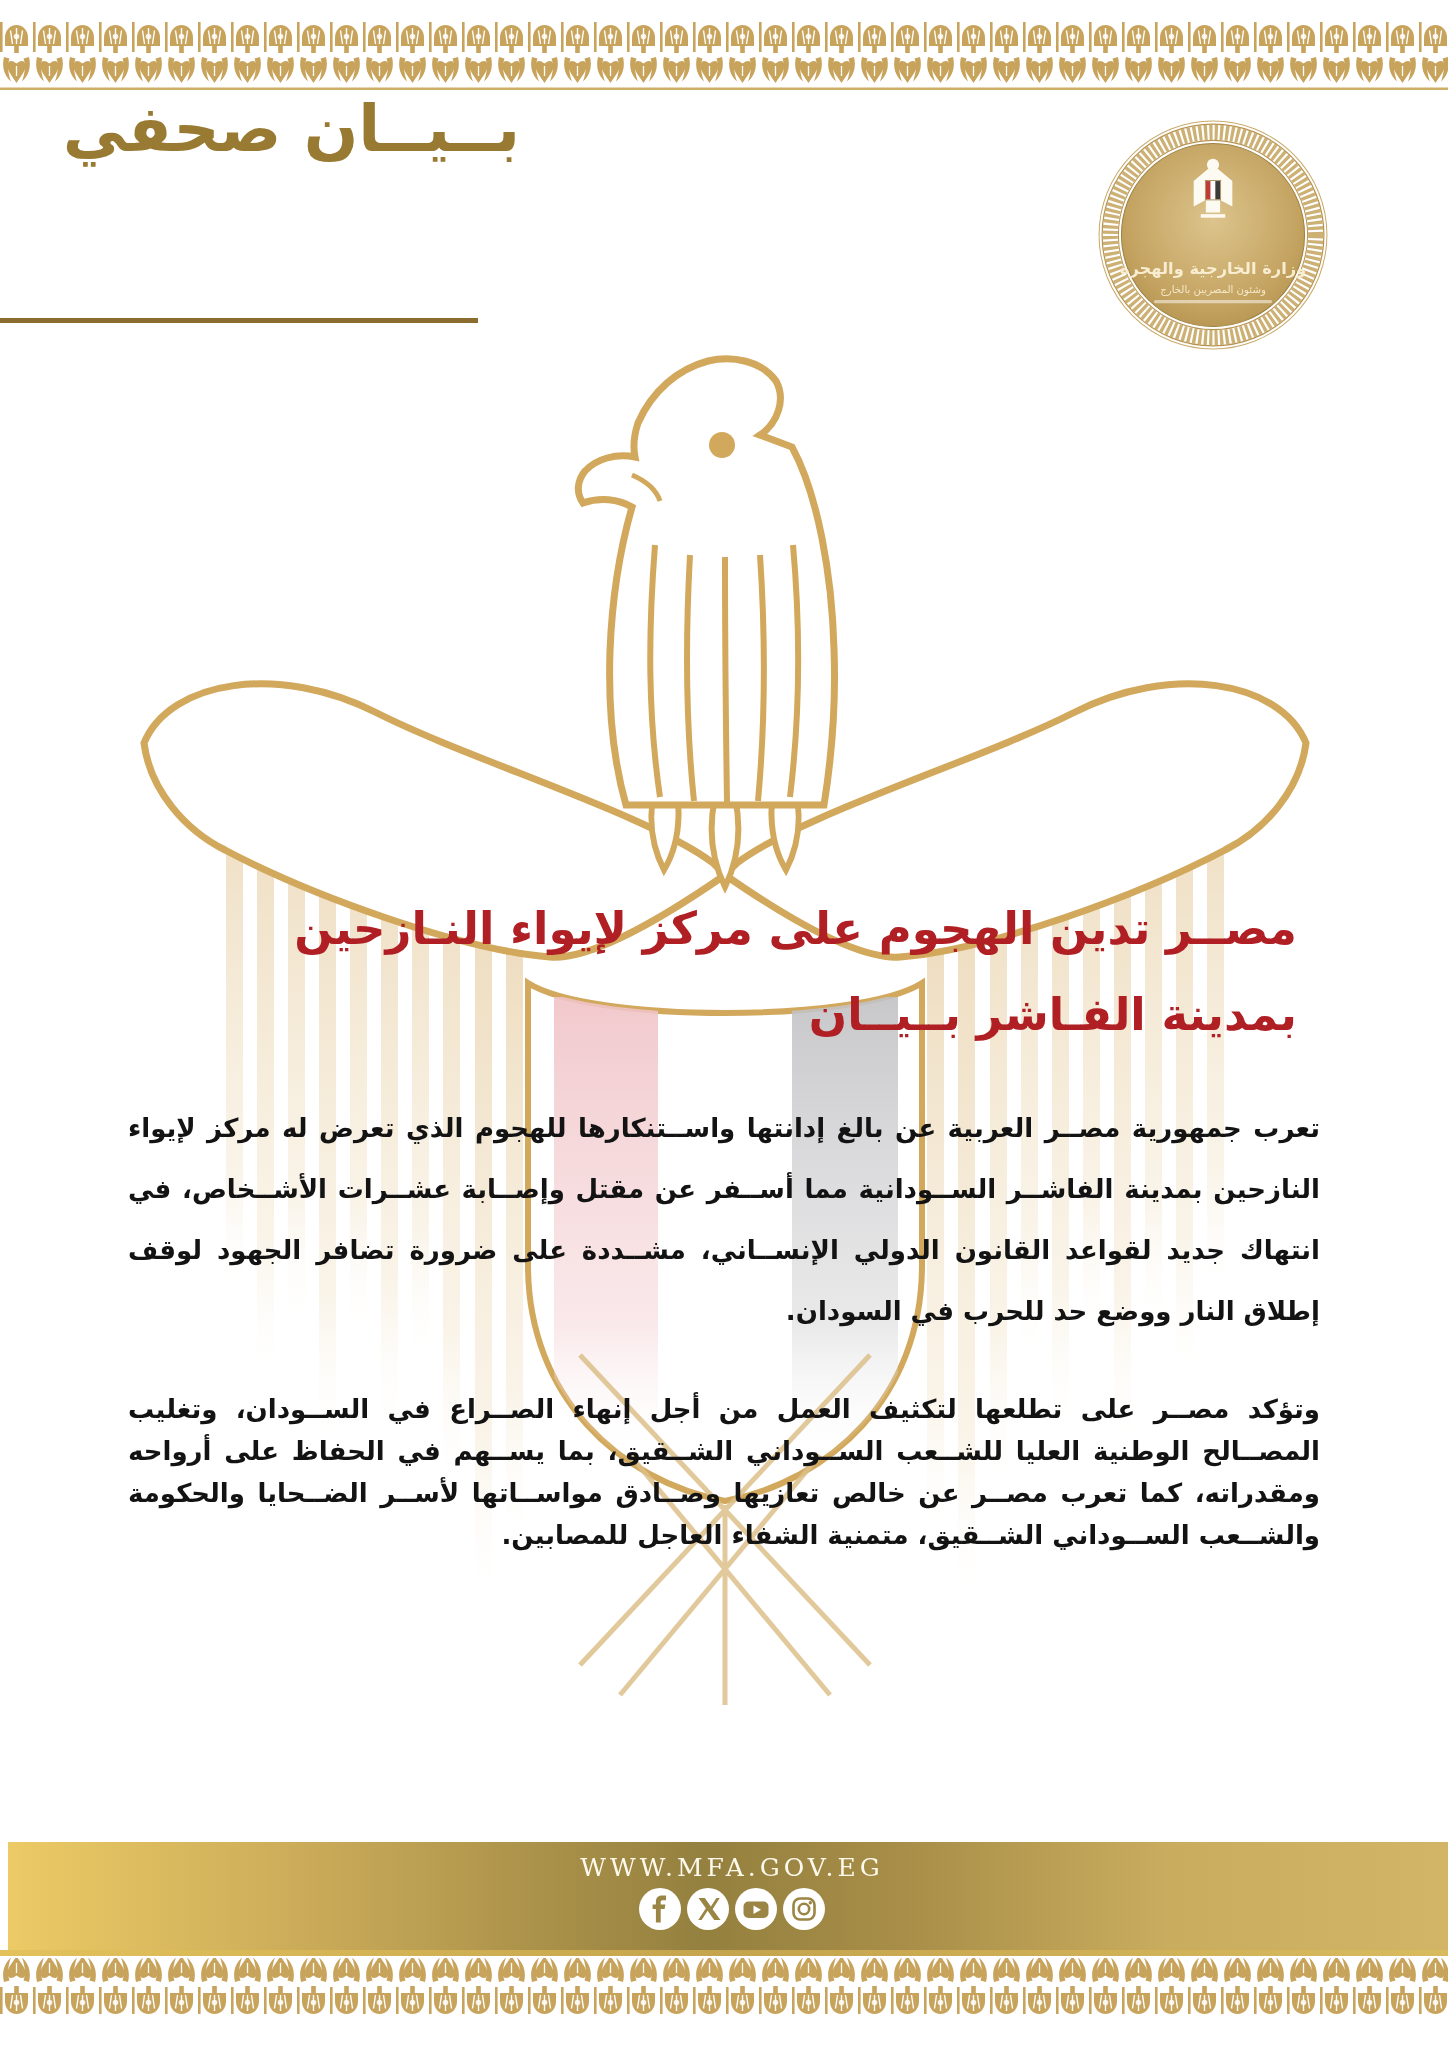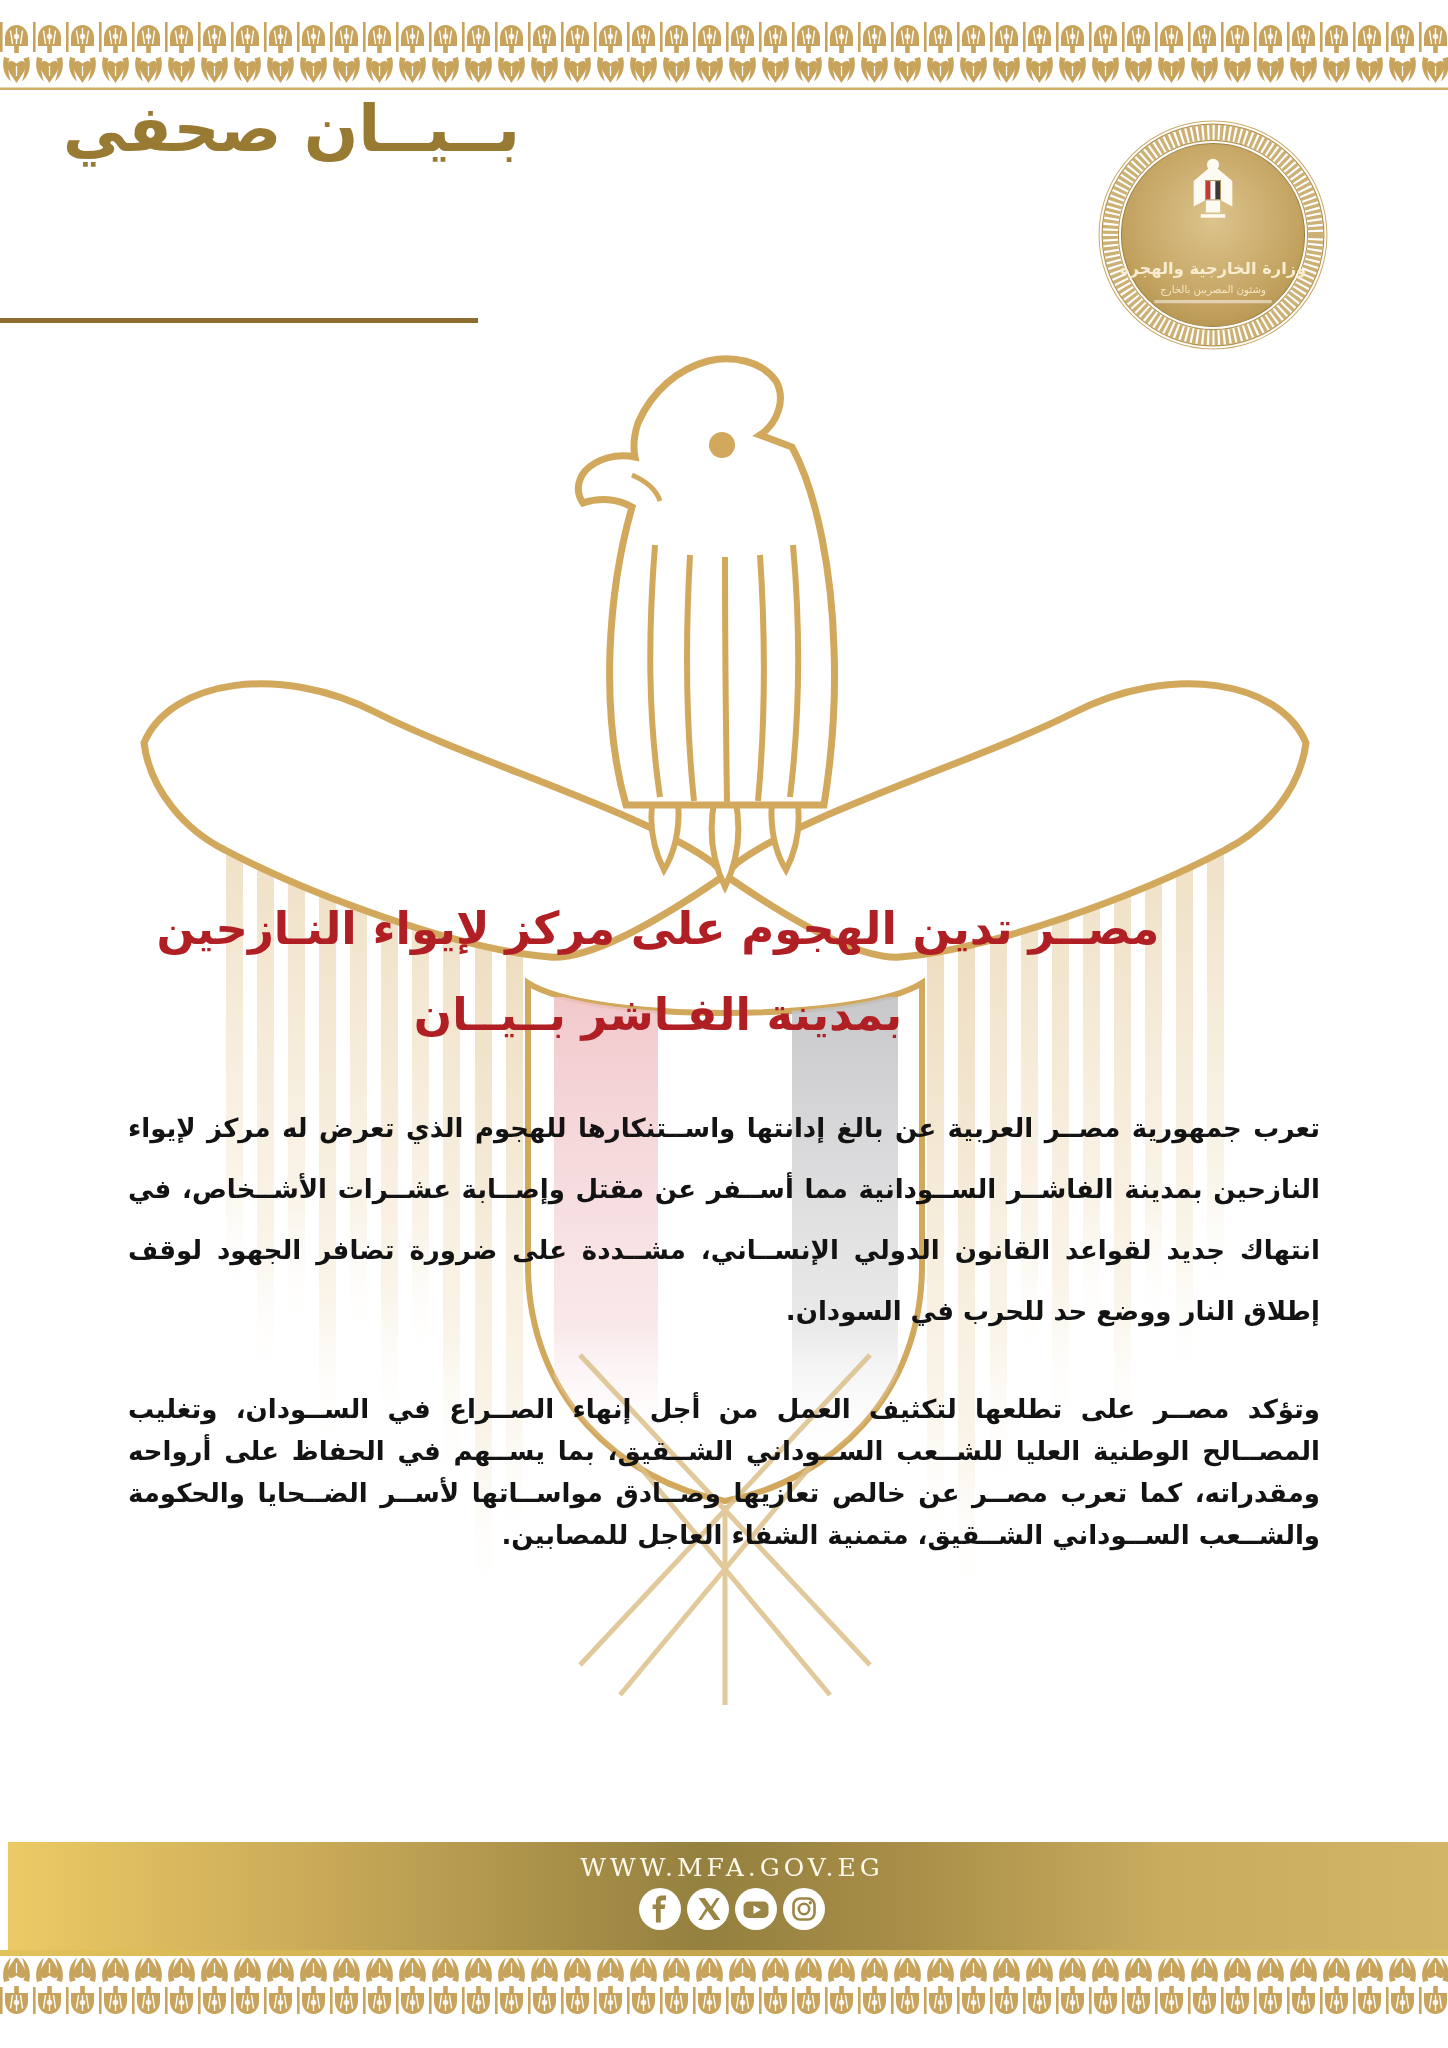--- a/index.html
+++ b/index.html
@@ -16,21 +16,21 @@
                font-size:64px;font-weight:bold;color:#997a32;white-space:nowrap;z-index:3;}
   .dateline{top:248px;left:40px;width:480px;text-align:center;direction:rtl;
             font-size:32px;font-weight:bold;color:#997a32;white-space:nowrap;z-index:3;}
   .header-rule{top:318px;left:0;width:478px;height:5px;background:#8a6d2f;z-index:3;}
   .seal{top:118px;left:1096px;width:234px;height:234px;z-index:3;}
 
   
   .watermark{top:335px;left:130px;width:1190px;height:1400px;z-index:1;}
 
   
-  .stmt-title{top:886px;left:12px;width:1292px;text-align:center;direction:rtl;z-index:2;
+  .stmt-title{top:886px;left:5px;width:1292px;text-align:right;direction:rtl;z-index:2;
               color:#b01f24;font-weight:bold;font-size:45px;line-height:86px;}
   .stmt-title div{white-space:nowrap;}
   .para{left:128px;width:1192px;direction:rtl;text-align:justify;z-index:2;
         color:#131313;font-weight:bold;font-size:26px;}
   .para1{top:1098px;line-height:61px;}
   .para2{top:1388px;line-height:42px;}
 
   
   .footer-bar{top:1842px;left:0;width:1448px;height:108px;z-index:2;
       background:linear-gradient(90deg,#ecca65 0%,#c8a958 22%,#94803f 48%,#a88e48 62%,#c9ac5e 80%,#d2b566 100%);margin-left:8px;}

